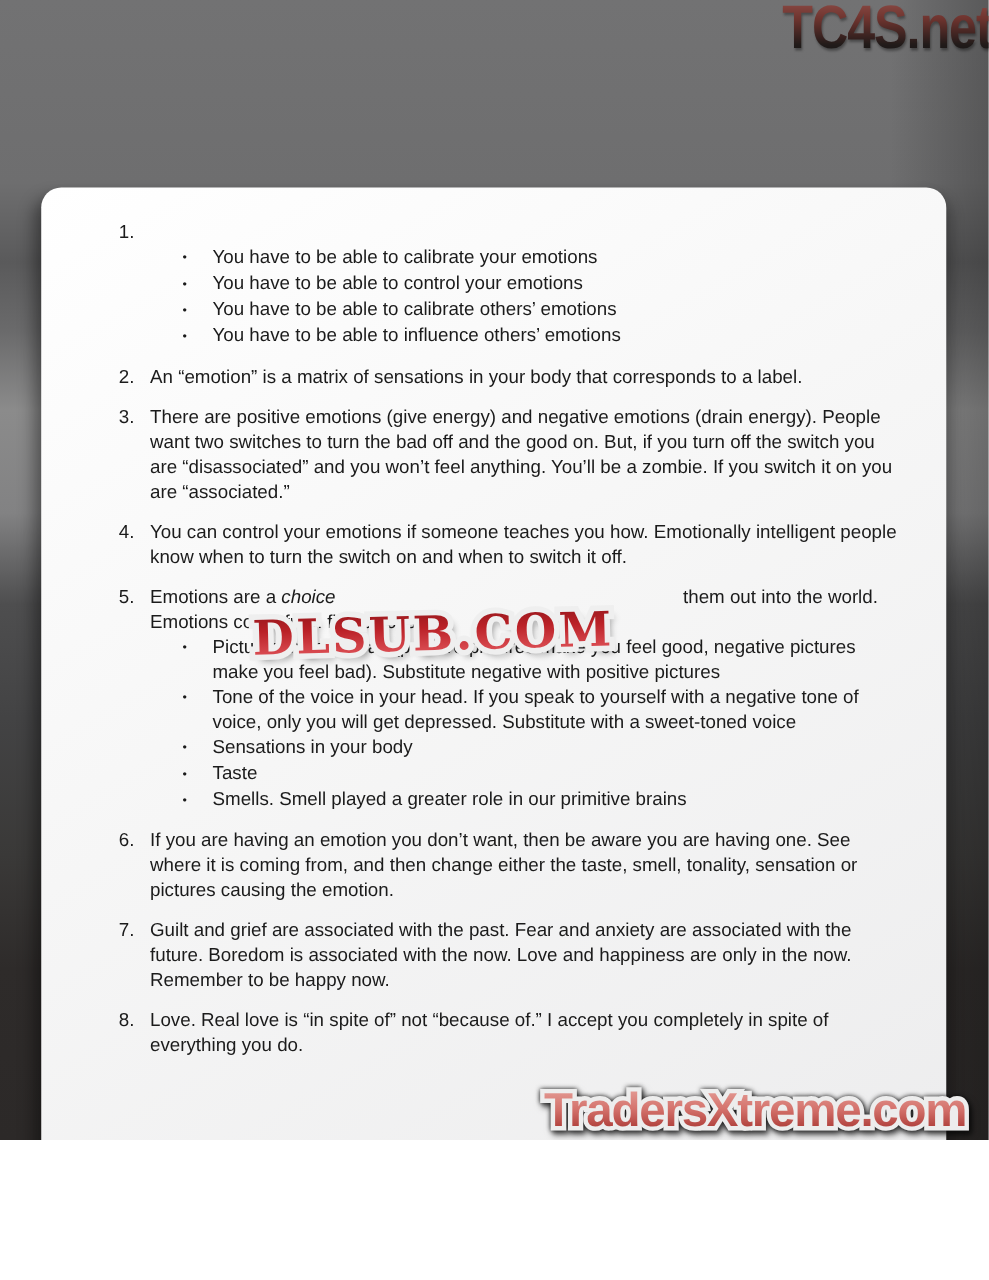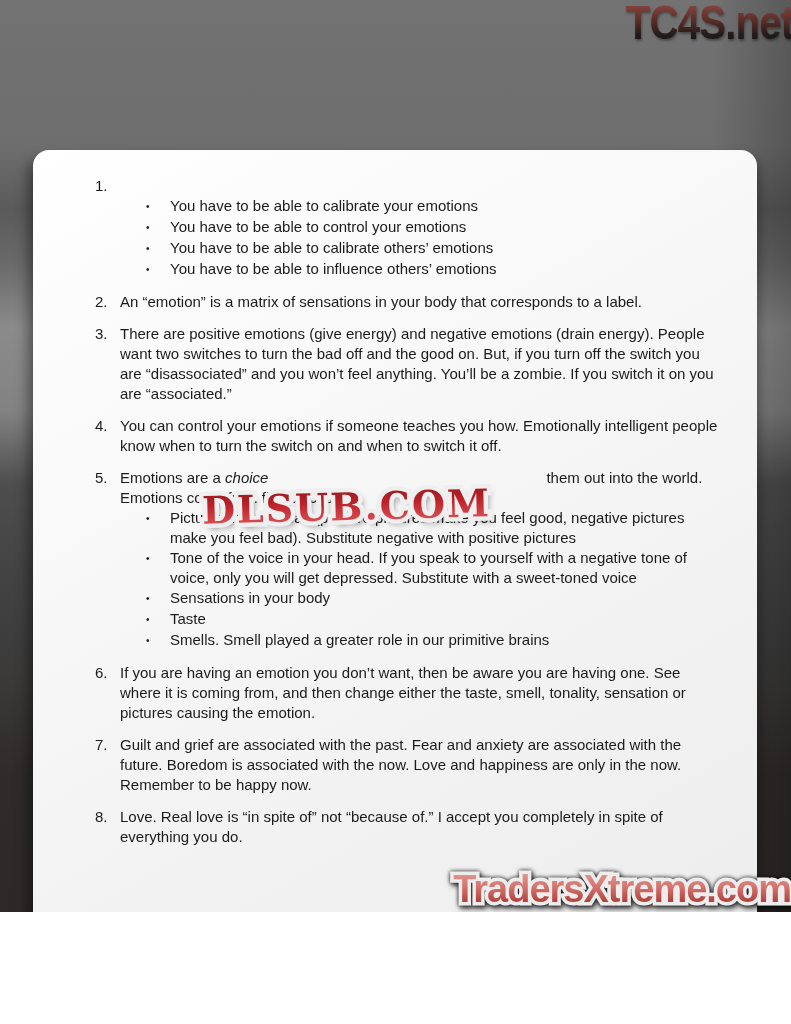--- a/index.html
+++ b/index.html
@@ -76,21 +76,21 @@
   }
   .wm-front{position:absolute; left:0; top:0; color:#b3232a;}
   @supports (-webkit-background-clip: text){
     .wm-front{
       background:linear-gradient(180deg,#8f161b 0%, #ba2127 40%, #d7484e 78%, #e2605e 100%);
       -webkit-background-clip:text; background-clip:text; color:transparent;
     }
   }
   
   .traders{
-    position:absolute; right:0; bottom:1px; z-index:5;
+    position:absolute; right:18px; bottom:1px; z-index:5;
     font-weight:bold; font-size:38px; letter-spacing:-1px; white-space:nowrap;margin-left:47px;
   }
   .tr-back{
     -webkit-text-stroke:7px #ededed; color:#ededed;
     filter:drop-shadow(0 0 2px rgba(10,10,10,0.9)) drop-shadow(2px 3px 2px rgba(0,0,0,0.6));
   }
   .tr-front{position:absolute; left:0; top:0; color:#c0504d;}
   @supports (-webkit-background-clip: text){
     .tr-front{
       background:linear-gradient(180deg,#e7a49d 0%, #d4726c 45%, #aa3834 85%, #9c302d 100%);

